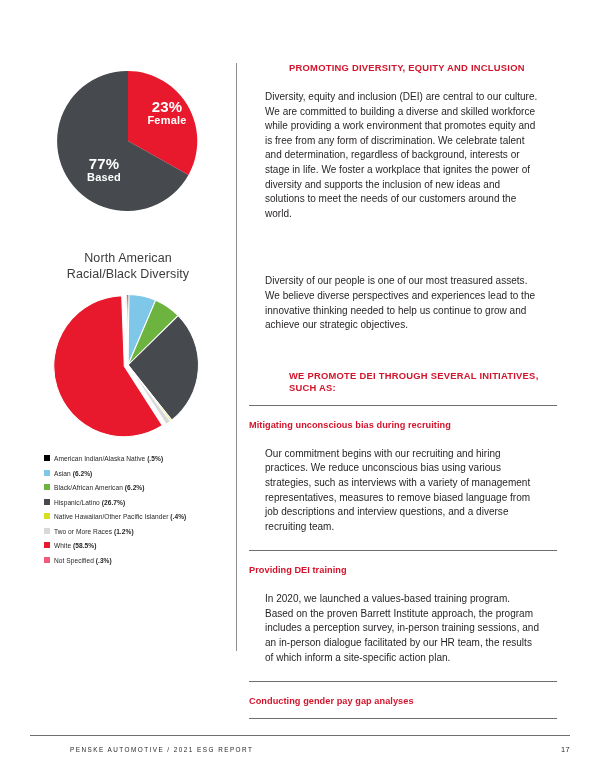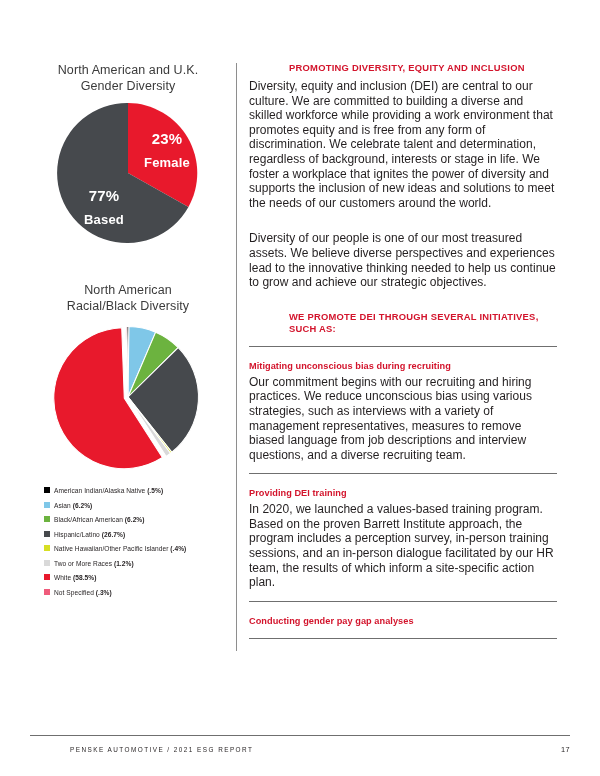--- a/index.html
+++ b/index.html
@@ -62,25 +62,25 @@
     line-height: 1.02;
     pointer-events: none;
   }
   .slice-label .pct {
     font-size: 15px;
     font-weight: bold;
     letter-spacing: .2px;
     display: block;
   }
   .slice-label .nm {
-    font-size: 13px;
+    font-size: 11px;
     font-weight: bold;
     letter-spacing: .2px;
     display: block;
-    margin-top: 10px;
+    margin-top: 1px;
   }
   .lbl-female { left: 84px; top: 31px; width: 56px; }
   .lbl-male   { left: 20px; top: 88px; width: 58px; }
 
   .pie-wrap.race {
     width: 150px;
     height: 150px;
     margin-top: 8px;
   }
   .pie-wrap.race .pie { transform: rotate(-1deg); }
@@ -143,24 +143,24 @@
     font-weight: bold;
     color: #d3142c;
     margin: 0 0 3px 0;
     line-height: 12px;
     letter-spacing: .05px;
   }
   h3.sub-head.dark {
     color: #231f20;
   }
   p.body {
-    font-size: 12px;
+    font-size: 10px;
     line-height: 14.6px;
     color: #231f20;
-    margin: 0;
+    margin: 16px;
     letter-spacing: .02px;
   }
   p.body a {
     color: #231f20;
     font-weight: bold;
     text-decoration: underline;
   }
   .gap-lg { height: 21px; }
 
   hr.rule {
@@ -201,24 +201,20 @@
   }
 </style>
 </head>
 <body>
 
 <div class="page">
 
   <div class="left-col">
 
     <div>
-      <div class="chart-title">
-        <span>North American and U.K.</span>
-        <span class="l2">Gender Diversity</span>
-      </div>
       <div class="pie-wrap gender">
         <svg class="pie" viewBox="0 0 100 100">
 
           <path d="M50 50 L50 2 A48 48 0 0 1 91.4 73.3 Z" fill="#e8192c"></path>
           <path d="M50 50 L91.4 73.3 A48 48 0 1 1 50 2 Z" fill="#46494d"></path>
         </svg>
         <div class="slice-label lbl-female">
           <span class="pct">23%</span>
           <span class="nm">Female</span>
         </div>

